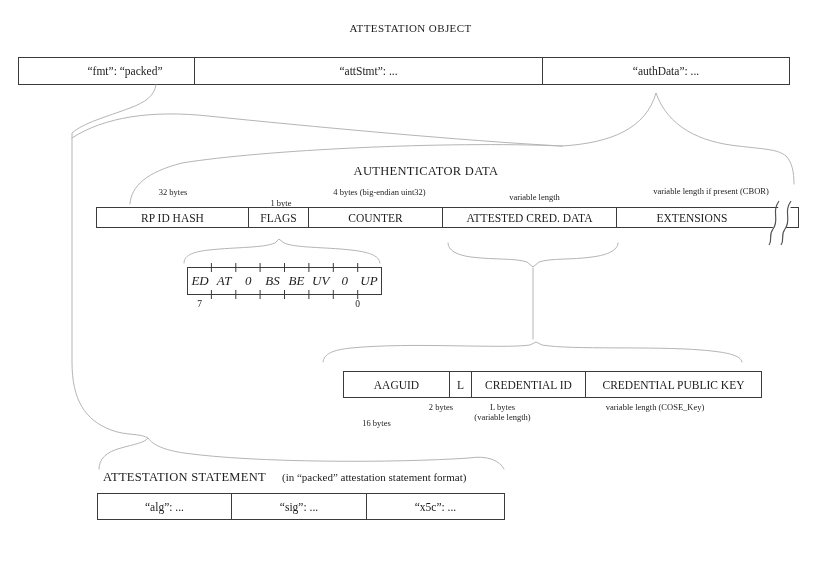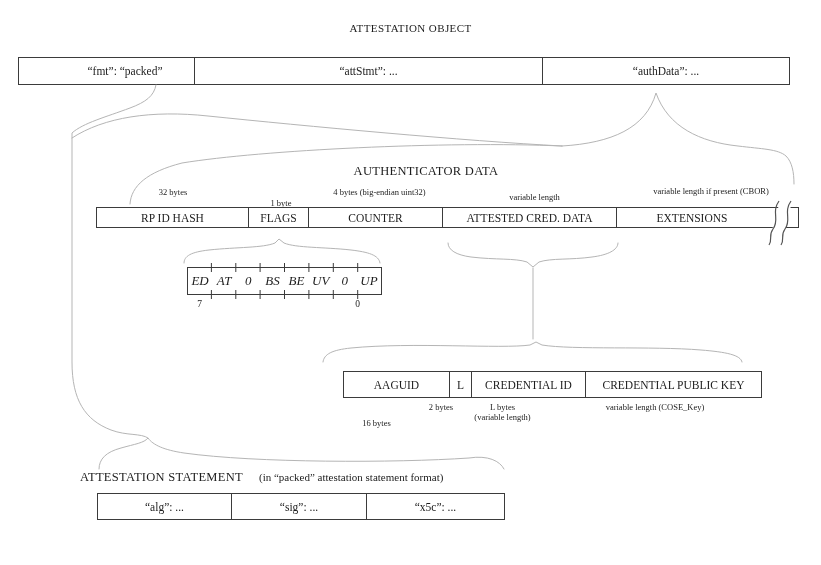--- a/index.html
+++ b/index.html
@@ -104,21 +104,21 @@
     <div class="cell" style="flex:1;">CREDENTIAL PUBLIC KEY</div>
   </div>
   <div class="abs szlab ctr" style="left:323px; top:418px; width:107px;">16 bytes</div>
   <div class="abs szlab ctr" style="left:406px; top:402px; width:70px;">2 bytes</div>
   <div class="abs szlab" style="left:445px; top:402px; width:115px; text-align:center;">
     <div>L bytes</div>
     <div>(variable length)</div>
   </div>
   <div class="abs szlab ctr" style="left:568px; top:402px; width:174px;">variable length (COSE_Key)</div>
 
-  <div class="abs" style="left:80px; top:470px; display:flex; align-items:baseline; gap:16px;">
+  <div class="abs" style="left:103px; top:470px; display:flex; align-items:baseline; gap:16px;">
     <span class="heading">ATTESTATION STATEMENT</span>
     <span class="note">(in “packed” attestation statement format)</span>
   </div>
 
   <div class="abs boxrow" style="left:97px; top:493px; width:408px; height:27px;">
     <div class="cell div" style="width:134px;">“alg”: ...</div>
     <div class="cell div" style="width:135px;">“sig”: ...</div>
     <div class="cell" style="flex:1;">“x5c”: ...</div>
   </div>
 

